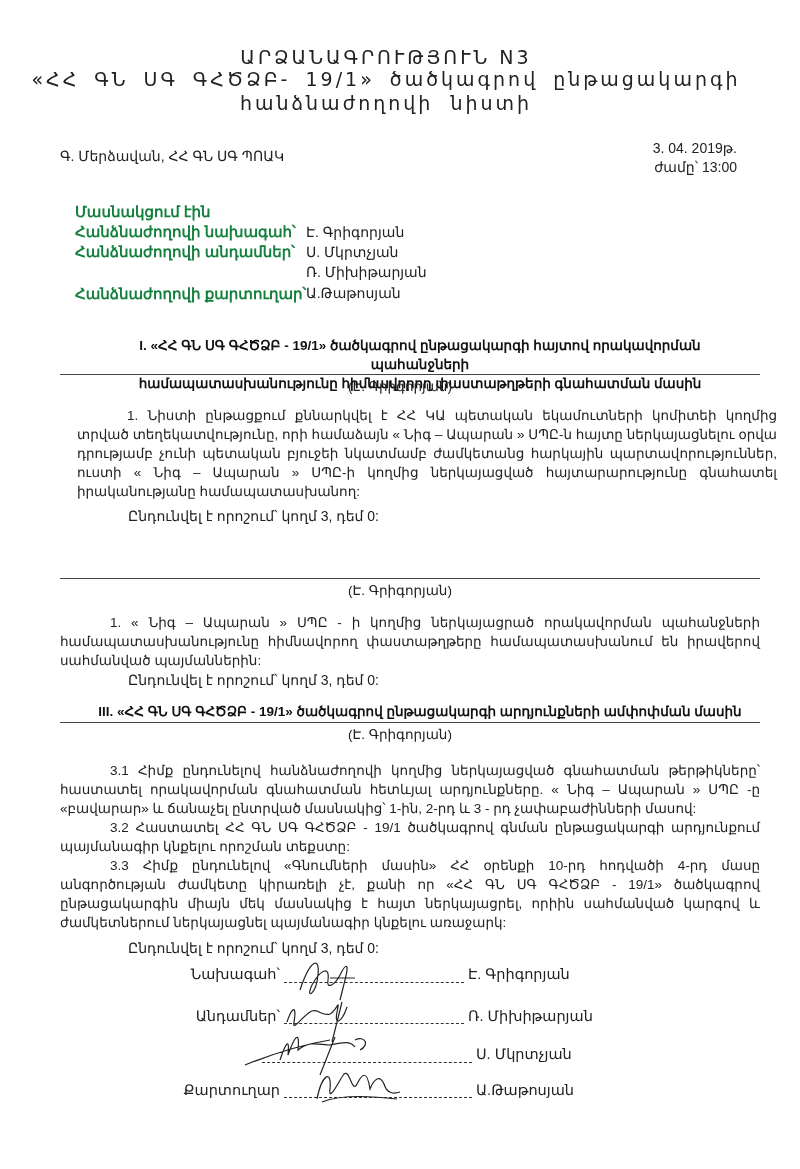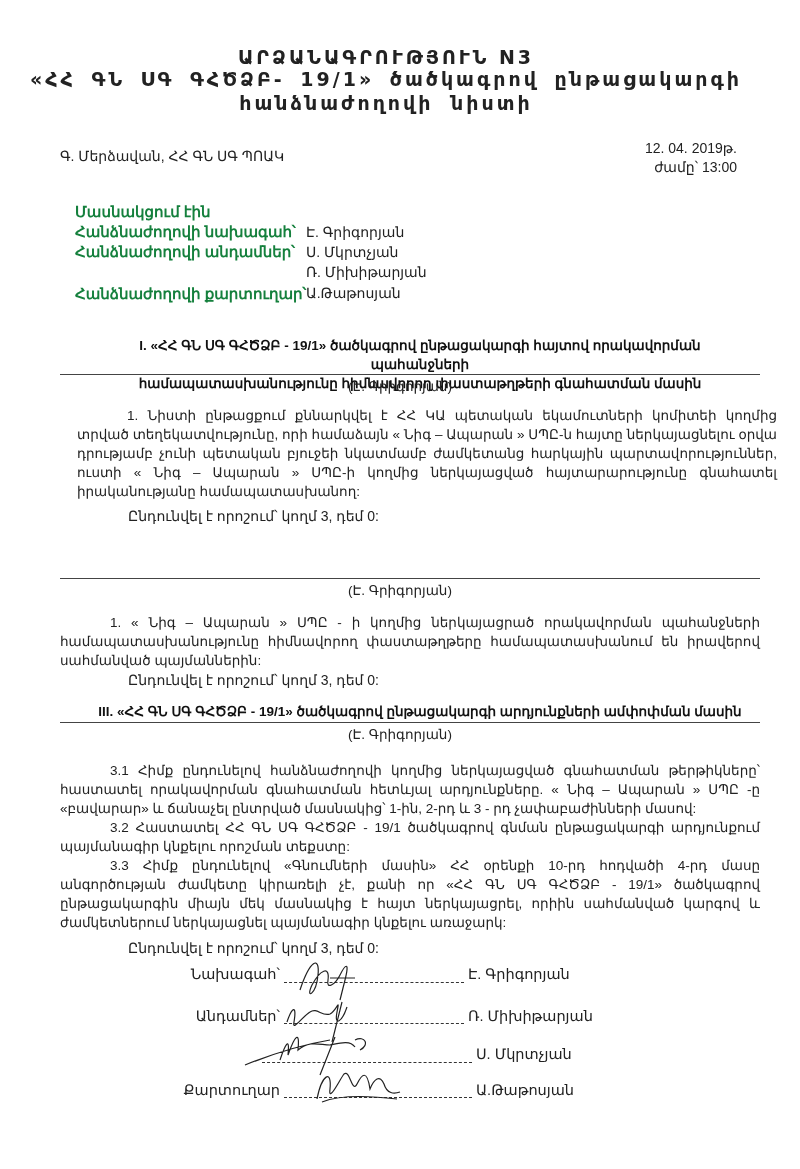--- a/index.html
+++ b/index.html
@@ -1,18 +1,18 @@
 <!DOCTYPE html>
 <html><head>
   <meta charset="utf-8">
   <style>
     html, body { margin: 0; padding: 0; background: #ffffff; }
     body { width: 800px; height: 1169px; position: relative; overflow: hidden; color: #1a1a1a; font-family: "DejaVu Sans", sans-serif; }
     .abs { position: absolute; }
-    .title { left: 0; width: 772px; text-align: center; font-family: "DejaVu Sans", sans-serif; font-size: 19px; letter-spacing: 3px; font-weight: bold; color: #222; }
+    .title { left: 0; width: 772px; text-align: center; font-family: "DejaVu Sans", sans-serif; font-size: 19px; letter-spacing: 3px; font-weight: normal; color: #222; }
     .t1 { top: 46px; }
     .t2 { top: 68px; word-spacing: 6px; }
     .t3 { top: 92px; word-spacing: 8px; }
     .small { font-family: "Liberation Sans", sans-serif; font-size: 14px; color: #222; }
     .place { left: 60px; top: 148px; }
     .date { right: 63px; top: 139px; text-align: right; line-height: 19px; }
     .bold { font-weight: bold; font-family: "Liberation Sans", sans-serif; font-size: 15px; color: #15803d; }
     .part-label { left: 75px; }
     .part-name { left: 306px; font-family: "Liberation Sans", sans-serif; font-size: 14px; color: #222; }
     .section-head { left: 90px; width: 660px; text-align: center; font-family: "Liberation Sans", sans-serif; font-weight: bold; font-size: 13.5px; line-height: 19px; color: #111; }
@@ -27,21 +27,21 @@
   </style>
 </head>
 <body>
 
 <div class="abs title t1">ԱՐՁԱՆԱԳՐՈՒԹՅՈՒՆ N3</div>
 <div class="abs title t2">«ՀՀ ԳՆ ՍԳ ԳՀԾՁԲ- 19/1» ծածկագրով ընթացակարգի</div>
 <div class="abs title t3">հանձնաժողովի նիստի</div>
 
 <div class="abs small place">Գ. Մերձավան, ՀՀ ԳՆ ՍԳ ՊՈԱԿ</div>
 <div class="abs small date">
-  <div>12. 04. 2019թ.</div>
+  <div>3. 04. 2019թ.</div>
   <div>ժամը՝ 13:00</div>
 </div>
 
 <div>
   <div class="abs bold part-label" style="top:203px;">Մասնակցում էին</div>
   <div class="abs bold part-label" style="top:223px;">Հանձնաժողովի նախագահ՝</div>
   <div class="abs part-name" style="top:224px;">Է. Գրիգորյան</div>
   <div class="abs bold part-label" style="top:243px;">Հանձնաժողովի անդամներ՝</div>
   <div class="abs part-name" style="top:244px;">Ս. Մկրտչյան</div>
   <div class="abs part-name" style="top:264px;">Ռ. Միխիթարյան</div>

